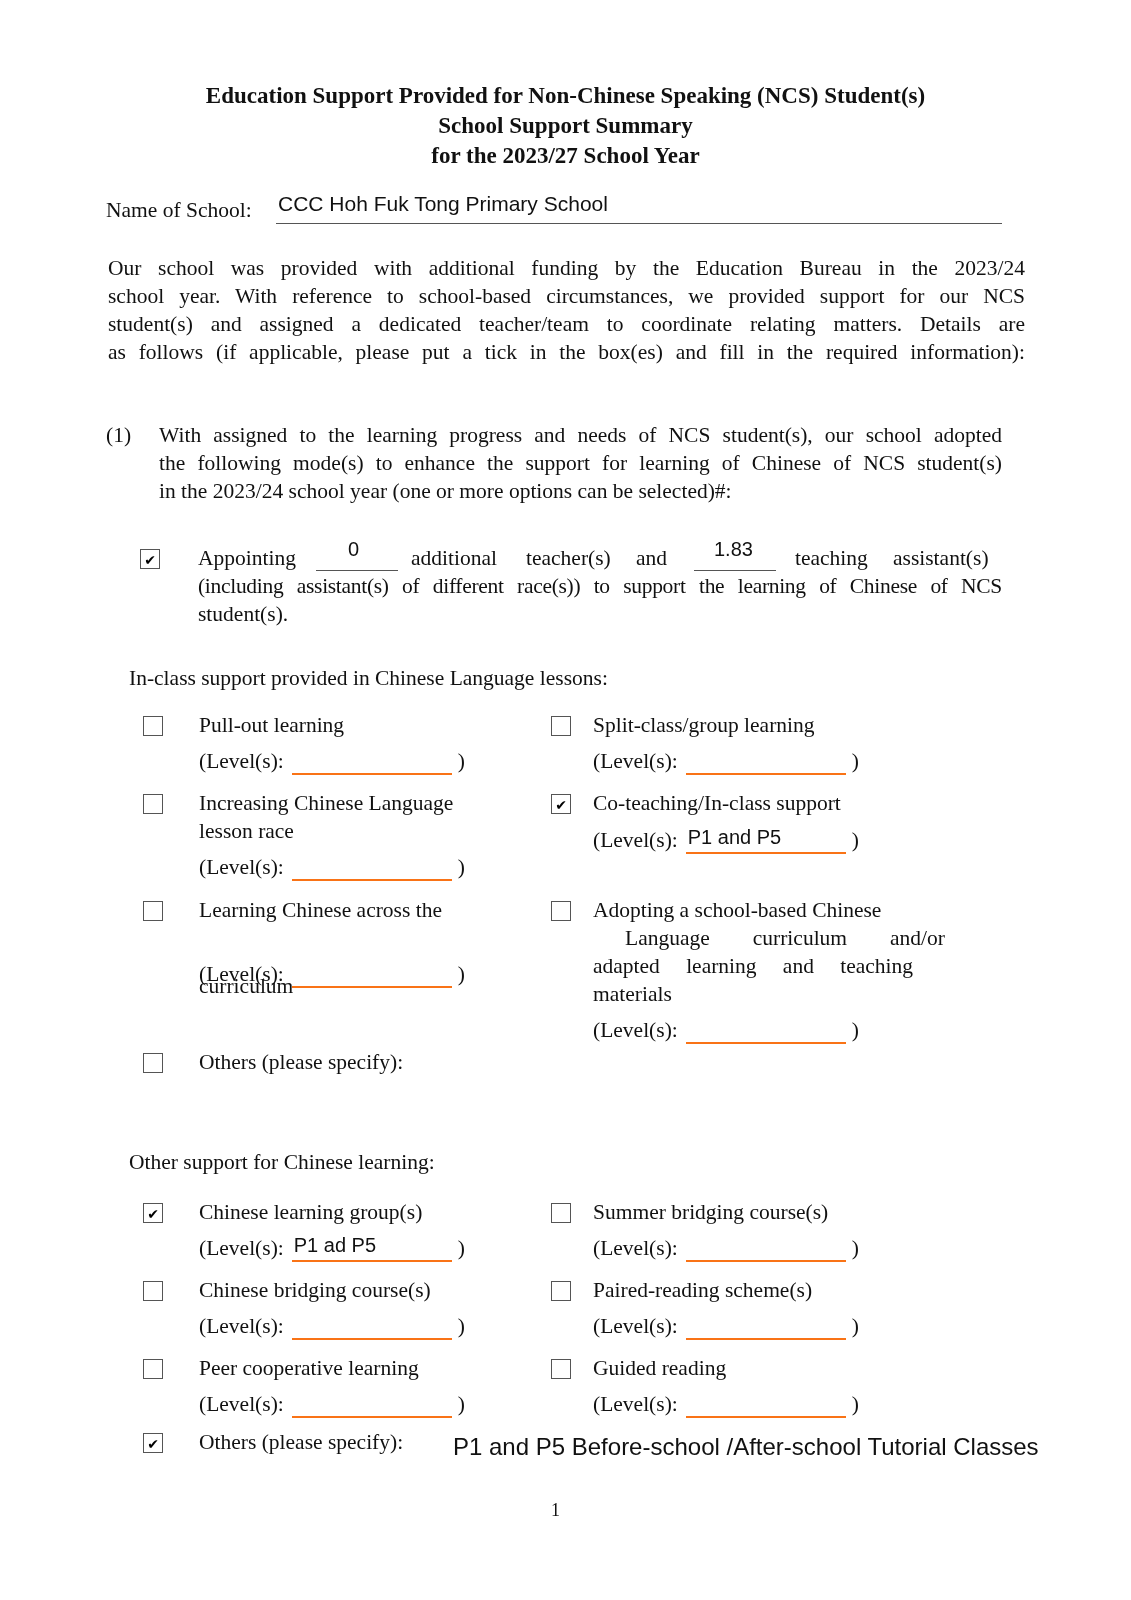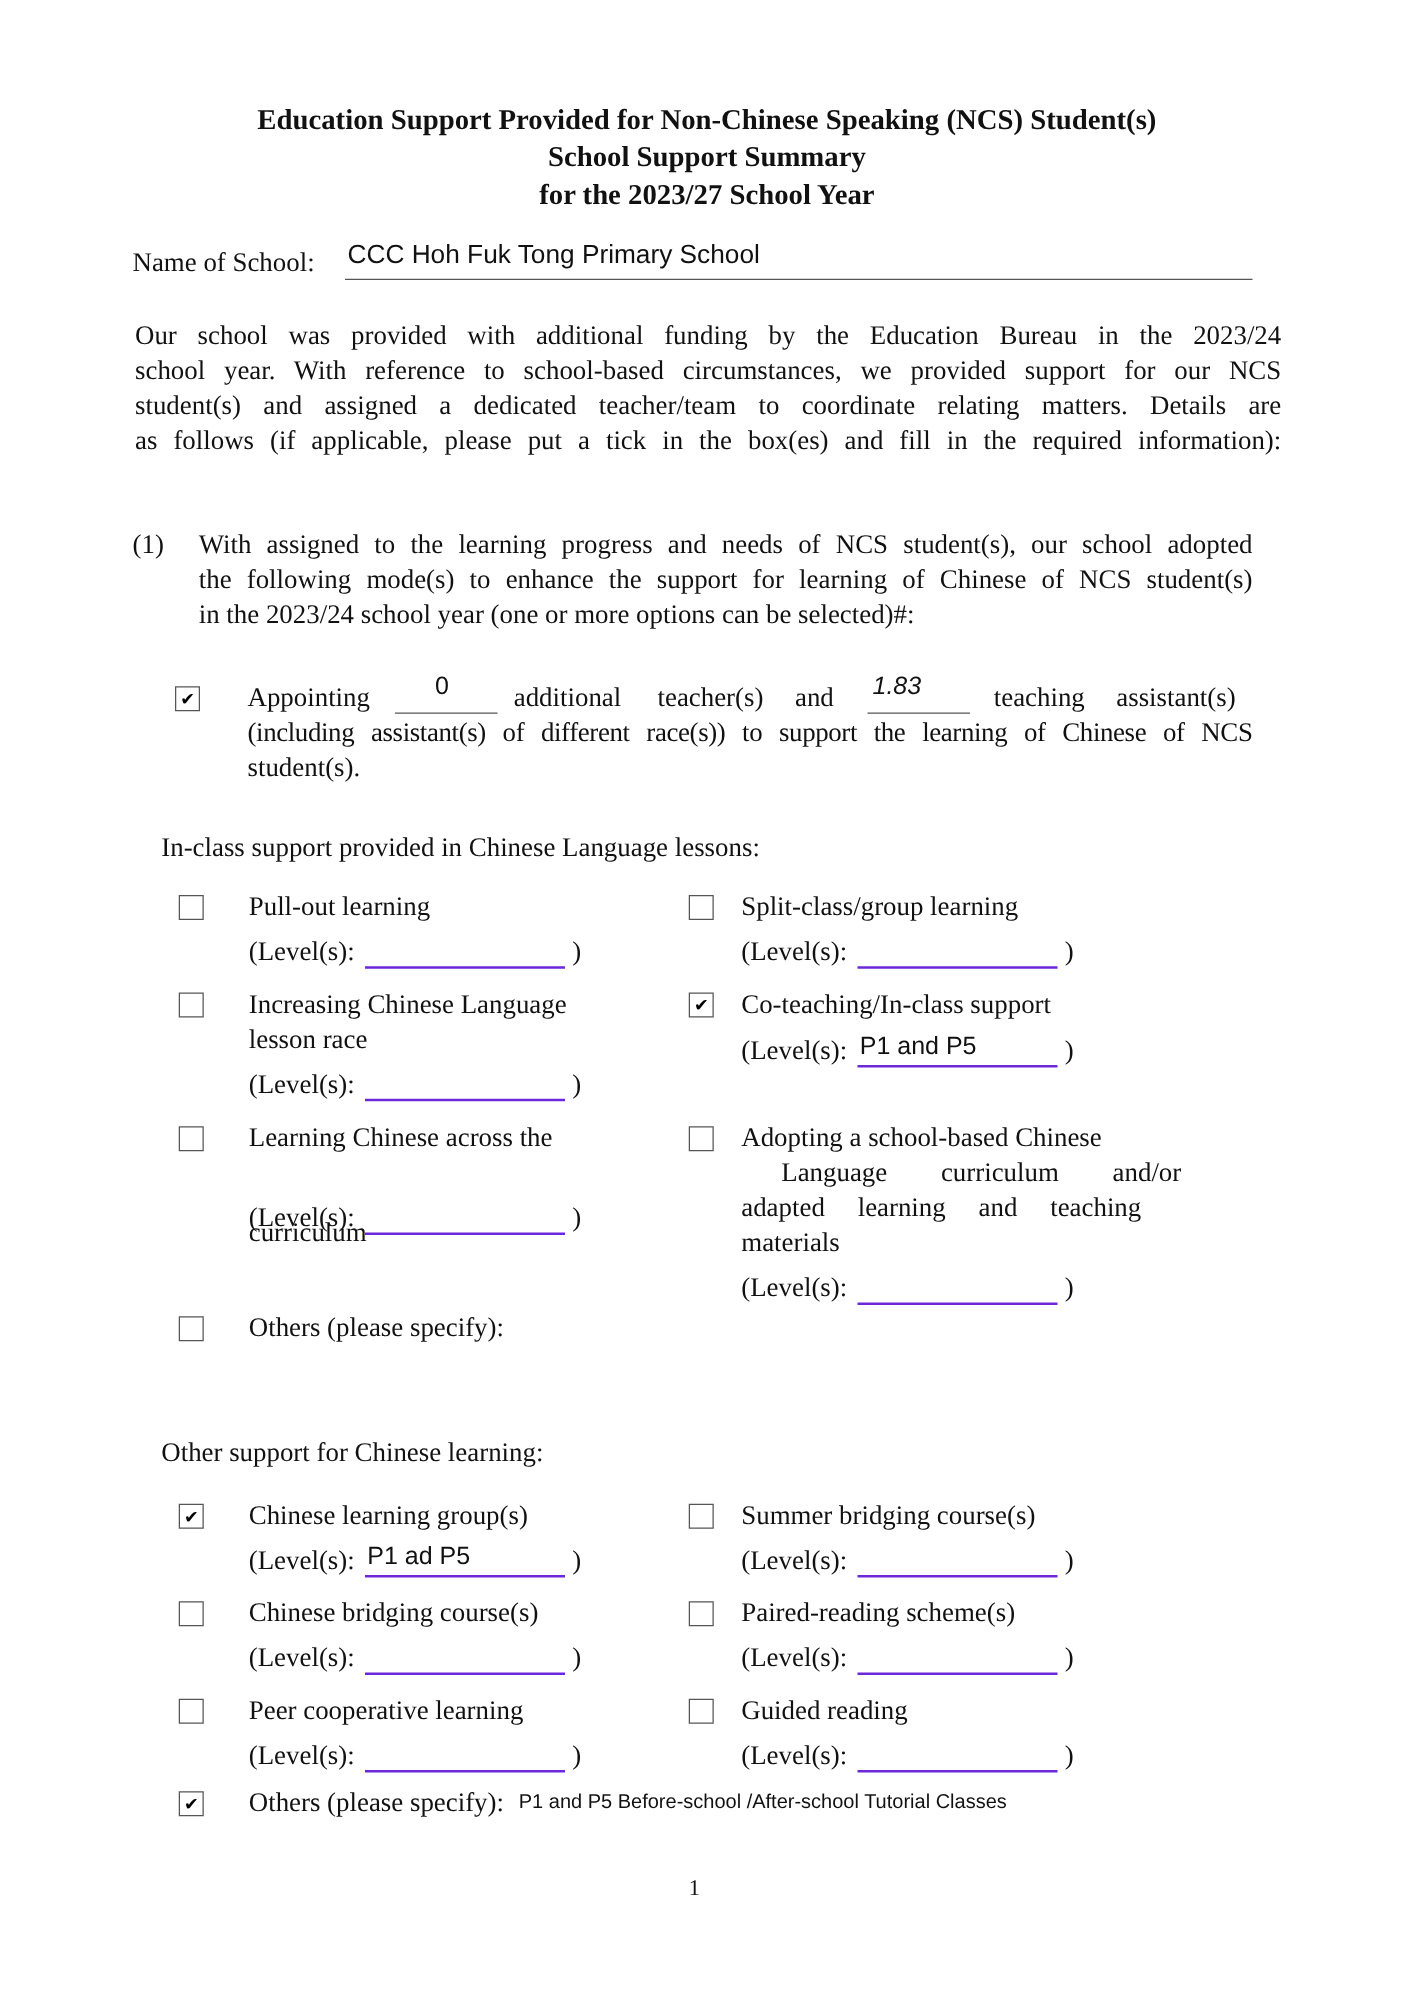--- a/index.html
+++ b/index.html
@@ -8,21 +8,21 @@
   .abs { position: absolute; }
   .title { left: 0; width: 1131px; text-align: center; font-weight: bold; font-size: 23px; line-height: 31px; }
   .serif { font-family: "Liberation Serif", "DejaVu Serif", serif; font-size: 21.5px; }
   .fill { font-family: "Liberation Sans", "DejaVu Sans", sans-serif; font-size: 20px; }
   .para { left: 108px; width: 917px; font-size: 21.5px; line-height: 28px; text-align: justify; text-align-last: justify; }
   .box { width: 20px; height: 20px; border: 1px solid #555; box-sizing: border-box; background: #fff;
          display: flex; align-items: center; justify-content: center; font-size: 15px; line-height: 1; }
   .box .tick { font-family: "DejaVu Sans", sans-serif; font-size: 14px; color: #000; transform: translateY(1px); }
   .uline-thin { border-bottom: 1px solid #555; }
   .lvl { display: flex; white-space: nowrap; }
-  .lvl .blank { display: inline-block; width: 160px; height: 24px; border-bottom: 2px solid #6d28d9; margin-left: 8px; margin-right: 6px; position: relative; }
+  .lvl .blank { display: inline-block; width: 160px; height: 24px; border-bottom: 2px solid #f97316; margin-left: 8px; margin-right: 6px; position: relative; }
   .lvl .blank .fill { position: absolute; left: 2px; bottom: 1px; }
   .just { text-align: justify; text-align-last: justify; }
 </style>
 </head>
 <body>
 
 <div class="abs title" style="top:80px;">Education Support Provided for Non-Chinese Speaking (NCS) Student(s)</div>
 <div class="abs title" style="top:110px;">School Support Summary</div>
 <div class="abs title" style="top:140px;">for the 2023/27 School Year</div>
 
@@ -45,21 +45,21 @@
   <span class="tick">✔</span>
 </div>
 <div class="abs serif" style="left:198px; top:546px;">Appointing</div>
 <div class="abs uline-thin" style="left:316px; top:542px; width:82px; height:28px;">
   <span class="abs fill" style="left:32px; top:-4px;">0</span>
 </div>
 <div class="abs serif" style="left:411px; top:546px;">additional</div>
 <div class="abs serif" style="left:526px; top:546px;">teacher(s)</div>
 <div class="abs serif" style="left:636px; top:546px;">and</div>
 <div class="abs uline-thin" style="left:694px; top:542px; width:82px; height:28px;">
-  <span class="abs fill" style="left:4px; top:-4px;font-style:italic;">1.83</span>
+  <span class="abs fill" style="left:20px; top:-4px;">1.83</span>
 </div>
 <div class="abs serif" style="left:795px; top:546px;">teaching</div>
 <div class="abs serif" style="left:893px; top:546px;">assistant(s)</div>
 <div class="abs serif just" style="left:198px; top:574px; width:804px; letter-spacing:-0.3px;">(including assistant(s) of different race(s)) to support the learning of Chinese of NCS</div>
 <div class="abs serif" style="left:198px; top:602px;">student(s).</div>
 
 <div class="abs serif" style="left:129px; top:666px;">In-class support provided in Chinese Language lessons:</div>
 
 <div class="abs box" style="left:143px; top:716px;"></div>
 <div class="abs serif" style="left:199px; top:713px;">Pull-out learning</div>
@@ -193,15 +193,15 @@
   <span class="blank">
       <span class="fill"></span>
     </span>
   <span>)</span>
 </div>
 
 <div class="abs box" style="left:143px; top:1433px;">
   <span class="tick">✔</span>
 </div>
 <div class="abs serif" style="left:199px; top:1430px;">Others (please specify):</div>
-<span class="abs fill" style="left:415px; top:1433px; font-size:16px;">P1 and P5 Before-school /After-school Tutorial Classes</span>
+<span class="abs fill" style="left:453px; top:1433px; font-size:24px;">P1 and P5 Before-school /After-school Tutorial Classes</span>
 
 <div class="abs serif" style="left:0; width:1111px; text-align:center; top:1500px; font-size:18px;">1</div>
 
 </body></html>

